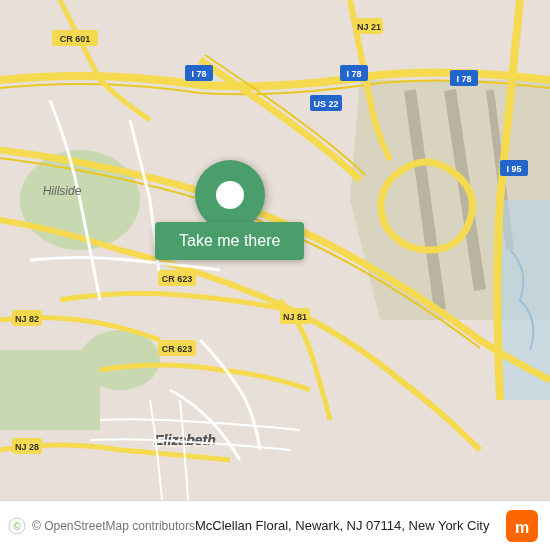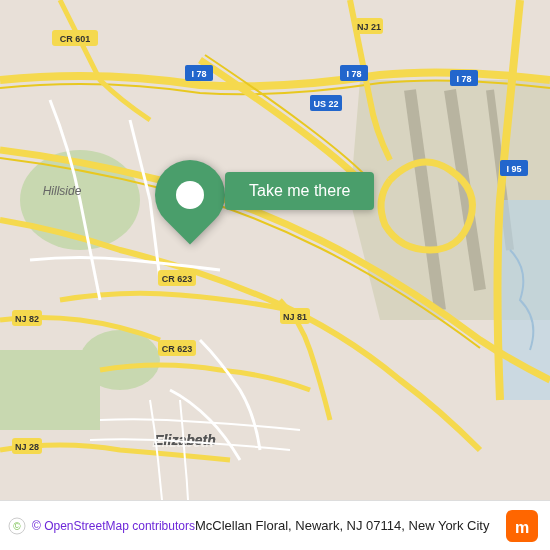--- a/index.html
+++ b/index.html
@@ -25,21 +25,21 @@
       top: 0; left: 0;
       width: 100%; height: 100%;
     }
 
     
     .button-overlay {
       position: absolute;
       top: 160px;
       left: 155px;
       display: flex;
-      flex-direction: row;
+      flex-direction: column;
       align-items: center;
       gap: 0;
     }
 
     .map-pin {
       width: 70px;
       height: 70px;
       background: #4a9e6b;
       border-radius: 50% 50% 50% 0;
       transform: rotate(-45deg);
@@ -93,21 +93,21 @@
       gap: 6px;
     }
 
     .osm-logo {
       width: 18px;
       height: 18px;
     }
 
     .bottom-text {
       font-size: 12px;
-      color: #6d28d9;
+      color: #737373;
       text-align: right;
     }
 
     .address-text {
       font-size: 13px;
       color: #222;
       font-weight: 500;
       flex: 1;
     }
 

